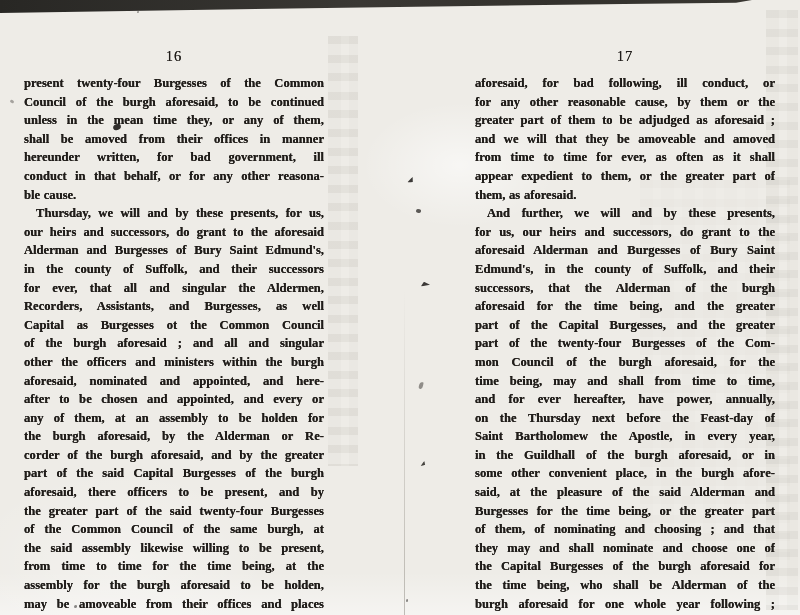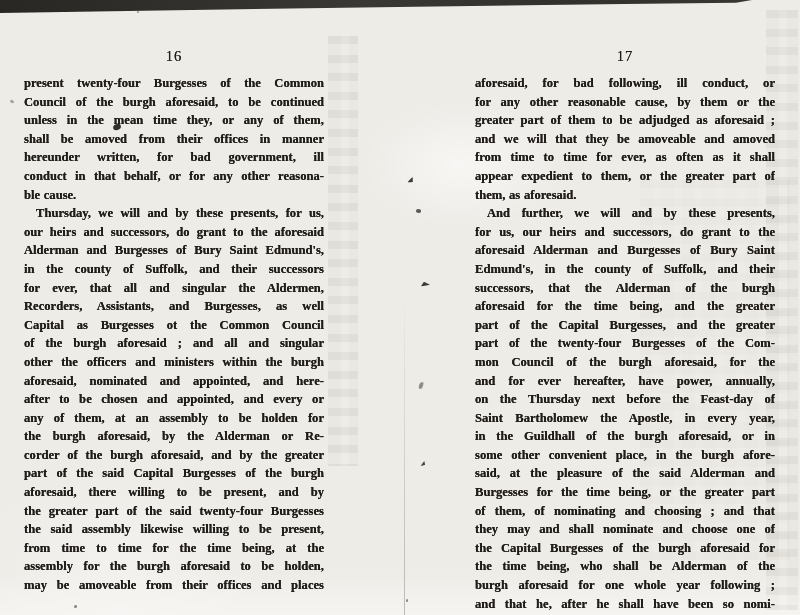--- a/index.html
+++ b/index.html
@@ -96,22 +96,23 @@
         <div class="line">Recorders, Assistants, and Burgesses, as well</div>
         <div class="line">Capital as Burgesses ot the Common Council</div>
         <div class="line">of the burgh aforesaid ; and all and singular</div>
         <div class="line">other the officers and ministers within the burgh</div>
         <div class="line">aforesaid, nominated and appointed, and here-</div>
         <div class="line">after to be chosen and appointed, and every or</div>
         <div class="line">any of them, at an assembly to be holden for</div>
         <div class="line">the burgh aforesaid, by the Alderman or Re-</div>
         <div class="line">corder of the burgh aforesaid, and by the greater</div>
         <div class="line">part of the said Capital Burgesses of the burgh</div>
-        <div class="line">aforesaid, there willing to be present, and by</div>
+        <div class="line">aforesaid, there officers to be present, and by</div>
         <div class="line">the greater part of the said twenty-four Burgesses</div>
+        <div class="line">of the Common Council of the same burgh, at</div>
         <div class="line">the said assembly likewise willing to be present,</div>
         <div class="line">from time to time for the time being, at the</div>
         <div class="line">assembly for the burgh aforesaid to be holden,</div>
         <div class="line">may be amoveable from their offices and places</div>
       </div>
   </section>
 
   <section class="page page-right">
     <header class="pagenum">17</header>
     <div class="textblock">
@@ -124,20 +125,21 @@
         <div class="line noj">them, as aforesaid.</div>
         <div class="line ind">And further, we will and by these presents,</div>
         <div class="line">for us, our heirs and successors, do grant to the</div>
         <div class="line">aforesaid Alderman and Burgesses of Bury Saint</div>
         <div class="line">Edmund's, in the county of Suffolk, and their</div>
         <div class="line">successors, that the Alderman of the burgh</div>
         <div class="line">aforesaid for the time being, and the greater</div>
         <div class="line">part of the Capital Burgesses, and the greater</div>
         <div class="line">part of the twenty-four Burgesses of the Com-</div>
         <div class="line">mon Council of the burgh aforesaid, for the</div>
+        <div class="line">time being, may and shall from time to time,</div>
         <div class="line">and for ever hereafter, have power, annually,</div>
         <div class="line">on the Thursday next before the Feast-day of</div>
         <div class="line">Saint Bartholomew the Apostle, in every year,</div>
         <div class="line">in the Guildhall of the burgh aforesaid, or in</div>
         <div class="line">some other convenient place, in the burgh afore-</div>
         <div class="line">said, at the pleasure of the said Alderman and</div>
         <div class="line">Burgesses for the time being, or the greater part</div>
         <div class="line">of them, of nominating and choosing ; and that</div>
         <div class="line">they may and shall nominate and choose one of</div>
         <div class="line">the Capital Burgesses of the burgh aforesaid for</div>

